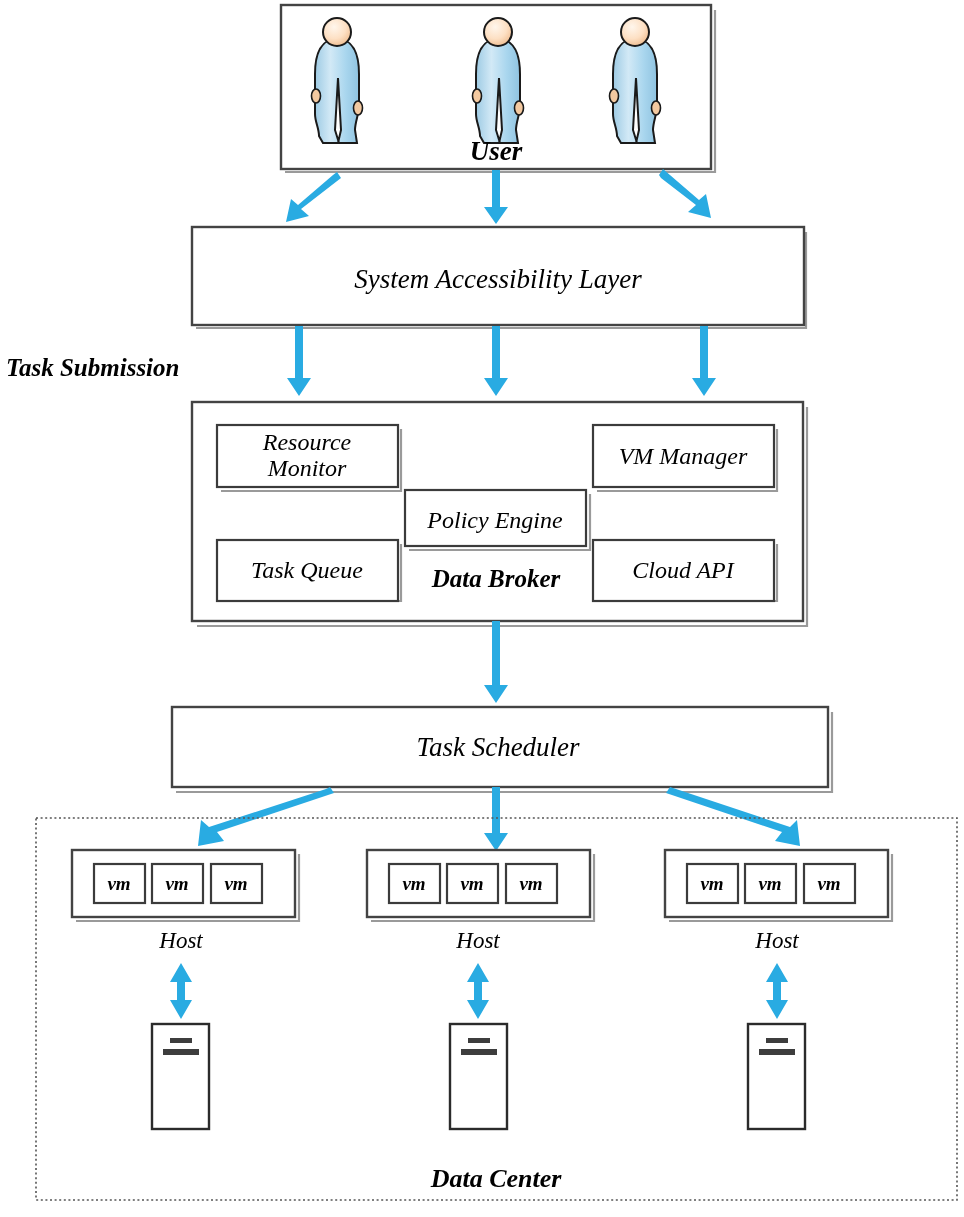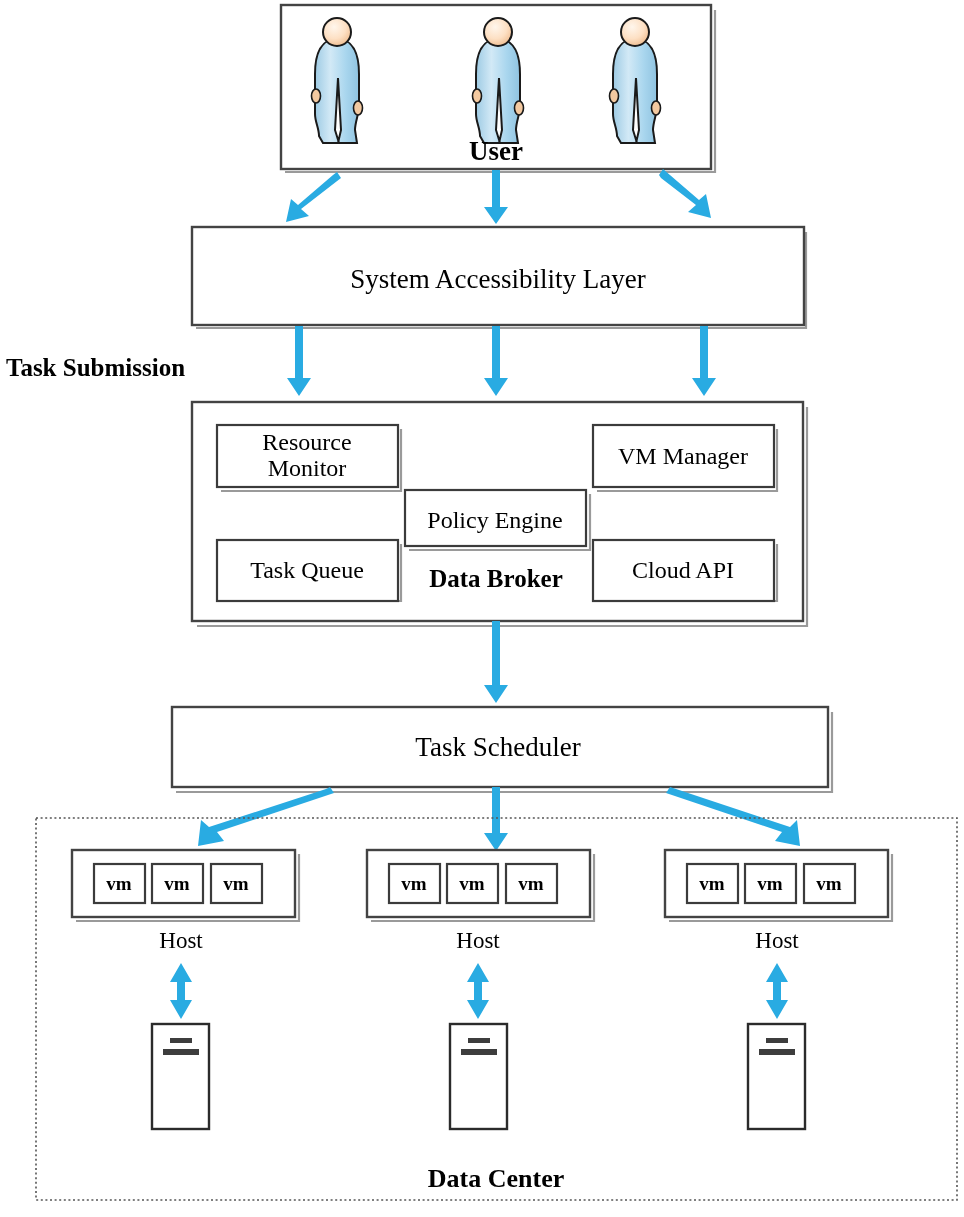--- a/index.html
+++ b/index.html
@@ -11,20 +11,21 @@
   body {
     width: 964px;
     height: 1217px;
     font-family: "Liberation Serif", "DejaVu Serif", serif;
     overflow: hidden;
   }
   #diagram-root {
     position: relative;
     width: 964px;
     height: 1217px;
+    font-style: italic;
   }
   svg.diagram-canvas {
     display: block;
     width: 964px;
     height: 1217px;
   }
   .box-fill { fill: #ffffff; }
   .box-stroke {
     stroke: #434343;
     stroke-width: 2.4;

